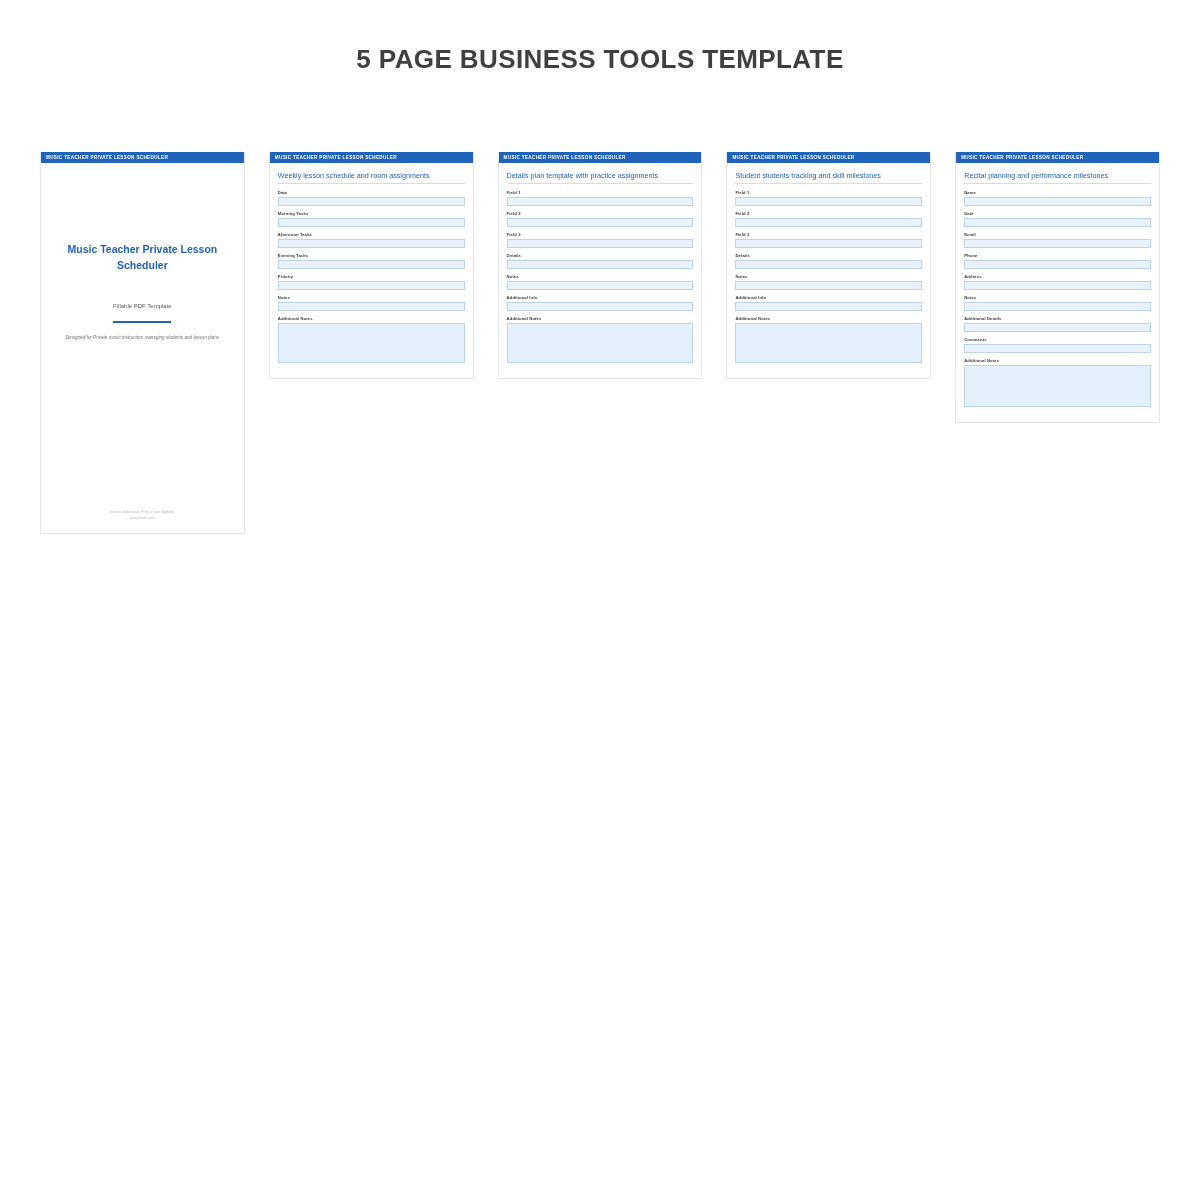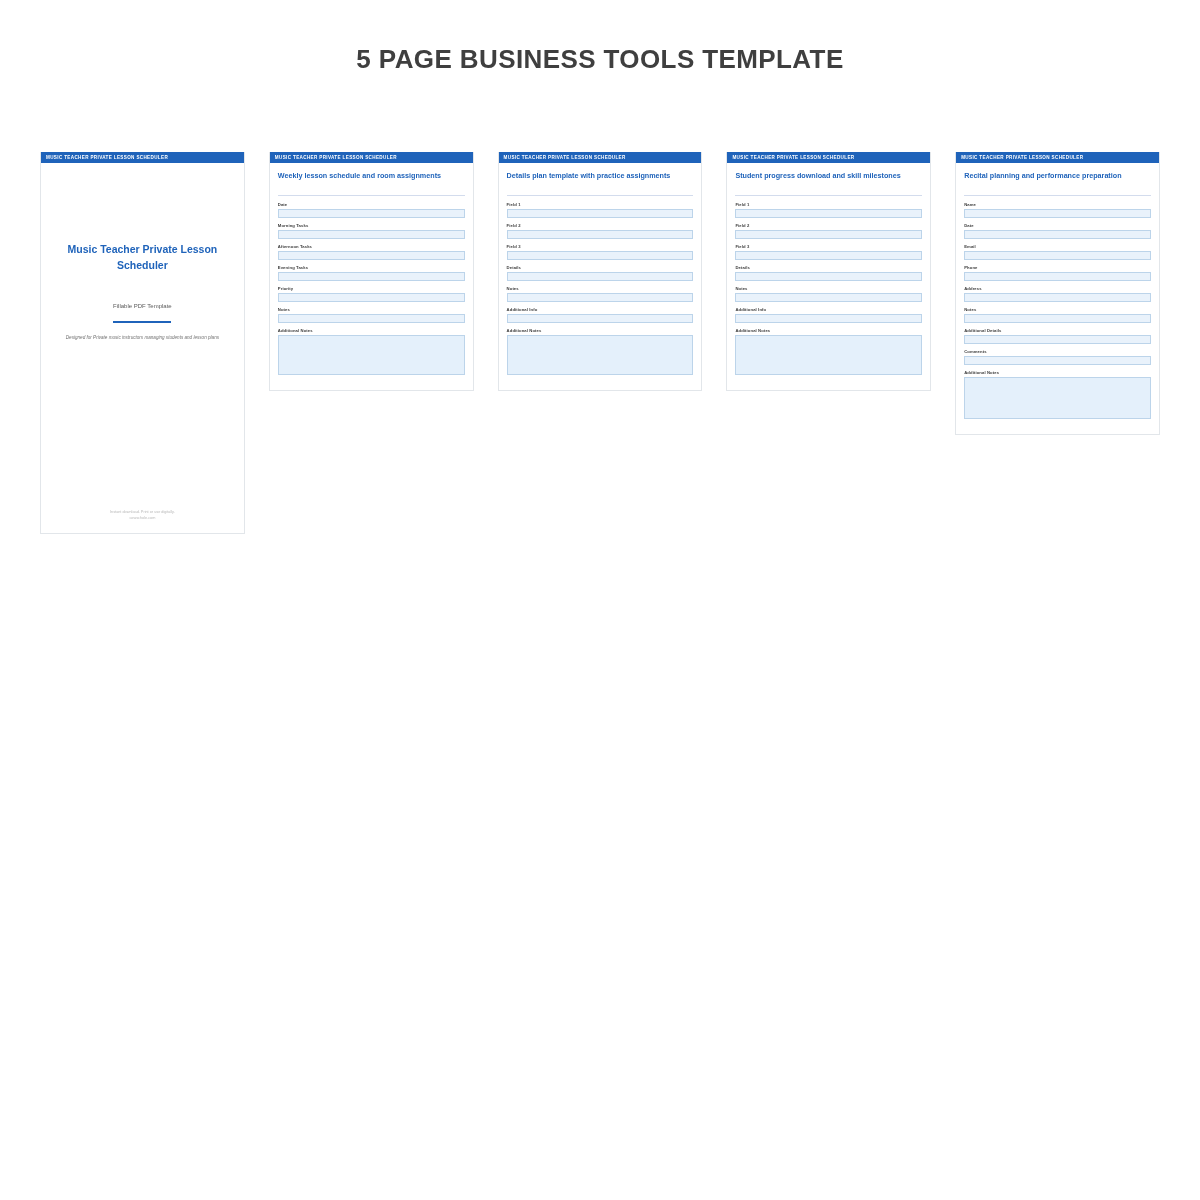--- a/index.html
+++ b/index.html
@@ -94,22 +94,22 @@
     bottom: 12px; left: 8px; right: 8px;
     text-align: center;
     color: #b9b9b9;
     font-size: 3.8px;
     line-height: 6px;
   }
 
   .form-title {
     color: #1f63ba;
     font-size: 7.2px;
-    font-weight: bold;
-    padding-bottom: 15px;
+    font-weight: normal;
+    padding-bottom: 3px;
     margin-bottom: 6px;
     border-bottom: 1px solid #d3dced;
   }
   .field { margin-bottom: 5px; }
   .field-label {
     font-size: 4.2px;
     font-weight: bold;
     color: #3b3b3b;
     margin-bottom: 2px;
     letter-spacing: 0.1px;
@@ -215,21 +215,21 @@
         <div class="field">
           <div class="field-label">Additional Notes</div>
           <div class="field-area"></div>
         </div>
       </div>
     </div>
 
     <div class="sheet">
       <div class="sheet-header">MUSIC TEACHER PRIVATE LESSON SCHEDULER</div>
       <div class="sheet-body">
-        <div class="form-title">Student progress download and skill milestones</div>
+        <div class="form-title">Student students tracking and skill milestones</div>
         <div class="field">
           <div class="field-label">Field 1</div>
           <div class="field-input"></div>
         </div>
         <div class="field">
           <div class="field-label">Field 2</div>
           <div class="field-input"></div>
         </div>
         <div class="field">
           <div class="field-label">Field 3</div>
@@ -250,21 +250,21 @@
         <div class="field">
           <div class="field-label">Additional Notes</div>
           <div class="field-area"></div>
         </div>
       </div>
     </div>
 
     <div class="sheet">
       <div class="sheet-header">MUSIC TEACHER PRIVATE LESSON SCHEDULER</div>
       <div class="sheet-body">
-        <div class="form-title">Recital planning and performance preparation</div>
+        <div class="form-title">Recital planning and performance milestones</div>
         <div class="field">
           <div class="field-label">Name</div>
           <div class="field-input"></div>
         </div>
         <div class="field">
           <div class="field-label">Date</div>
           <div class="field-input"></div>
         </div>
         <div class="field">
           <div class="field-label">Email</div>

